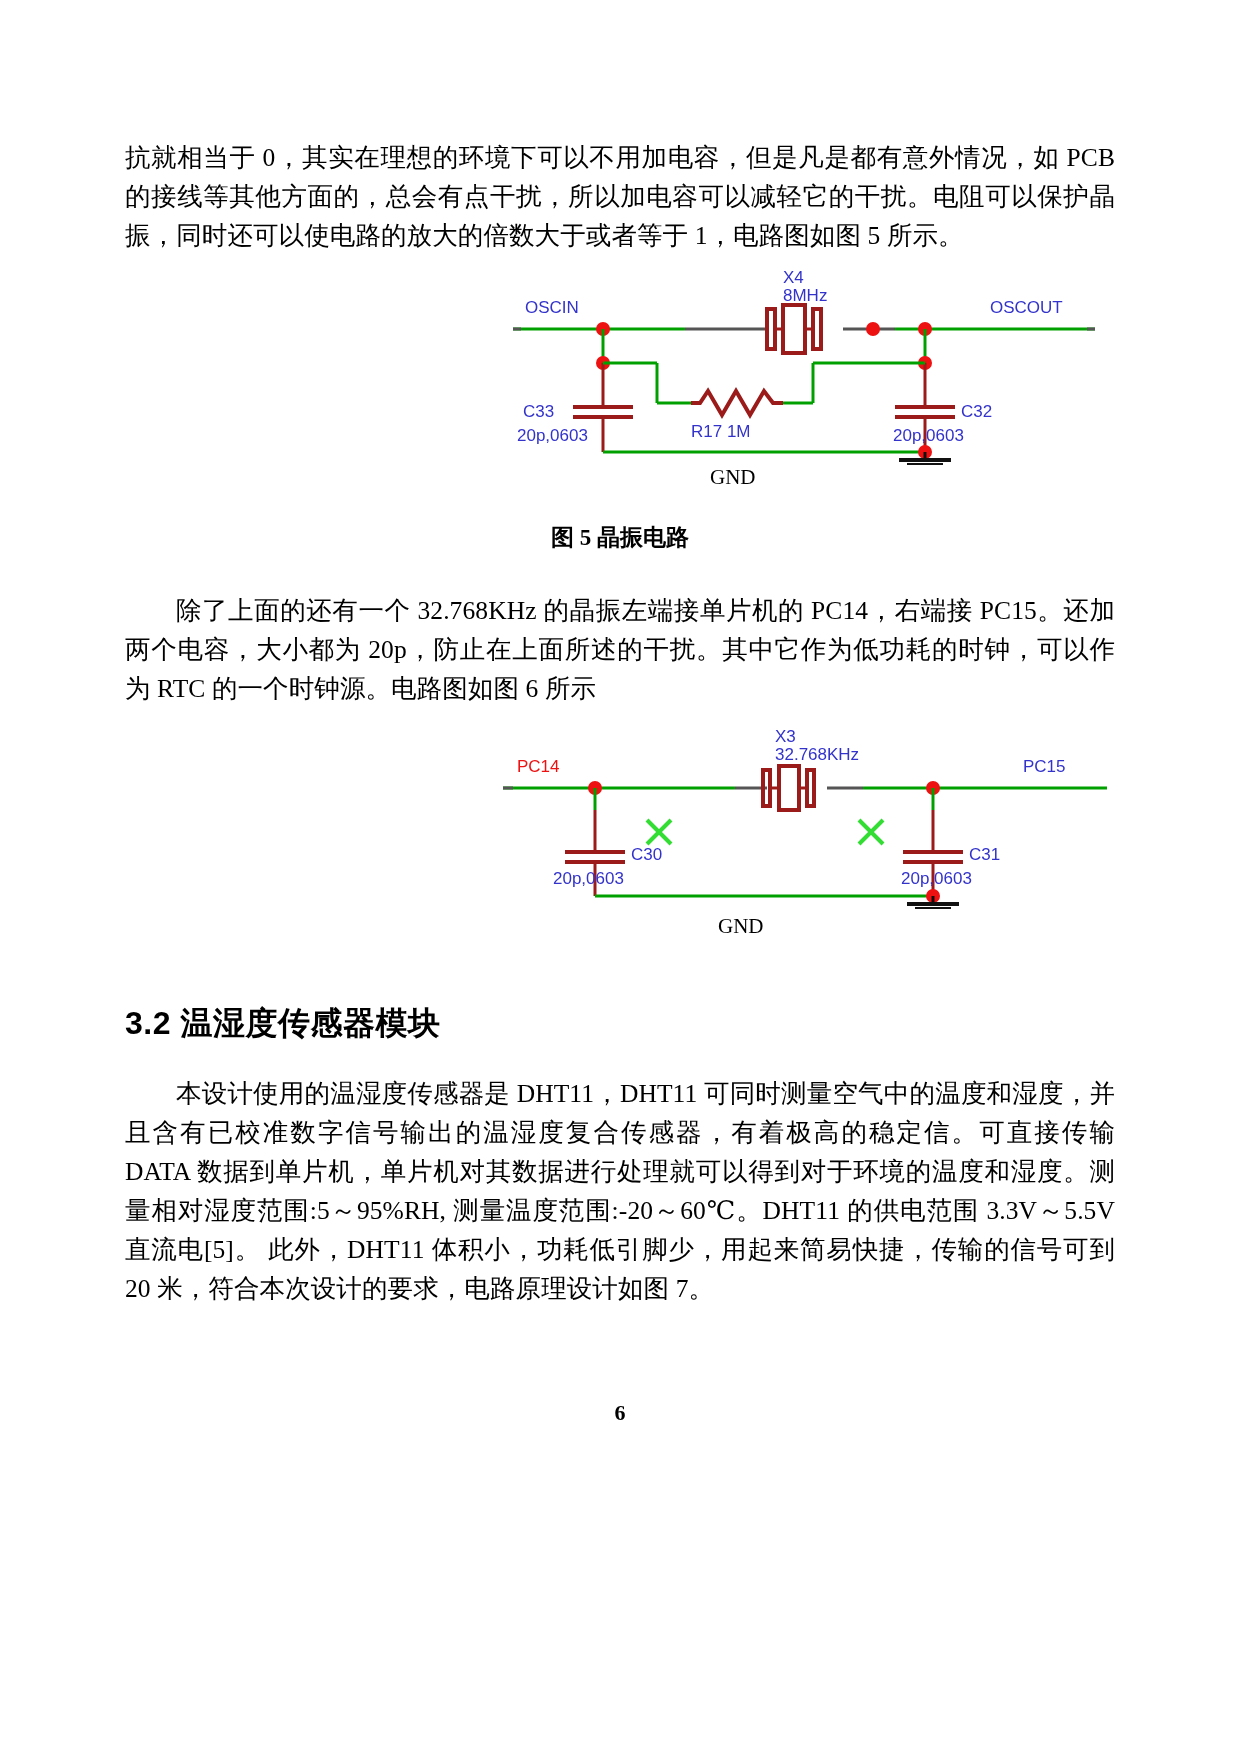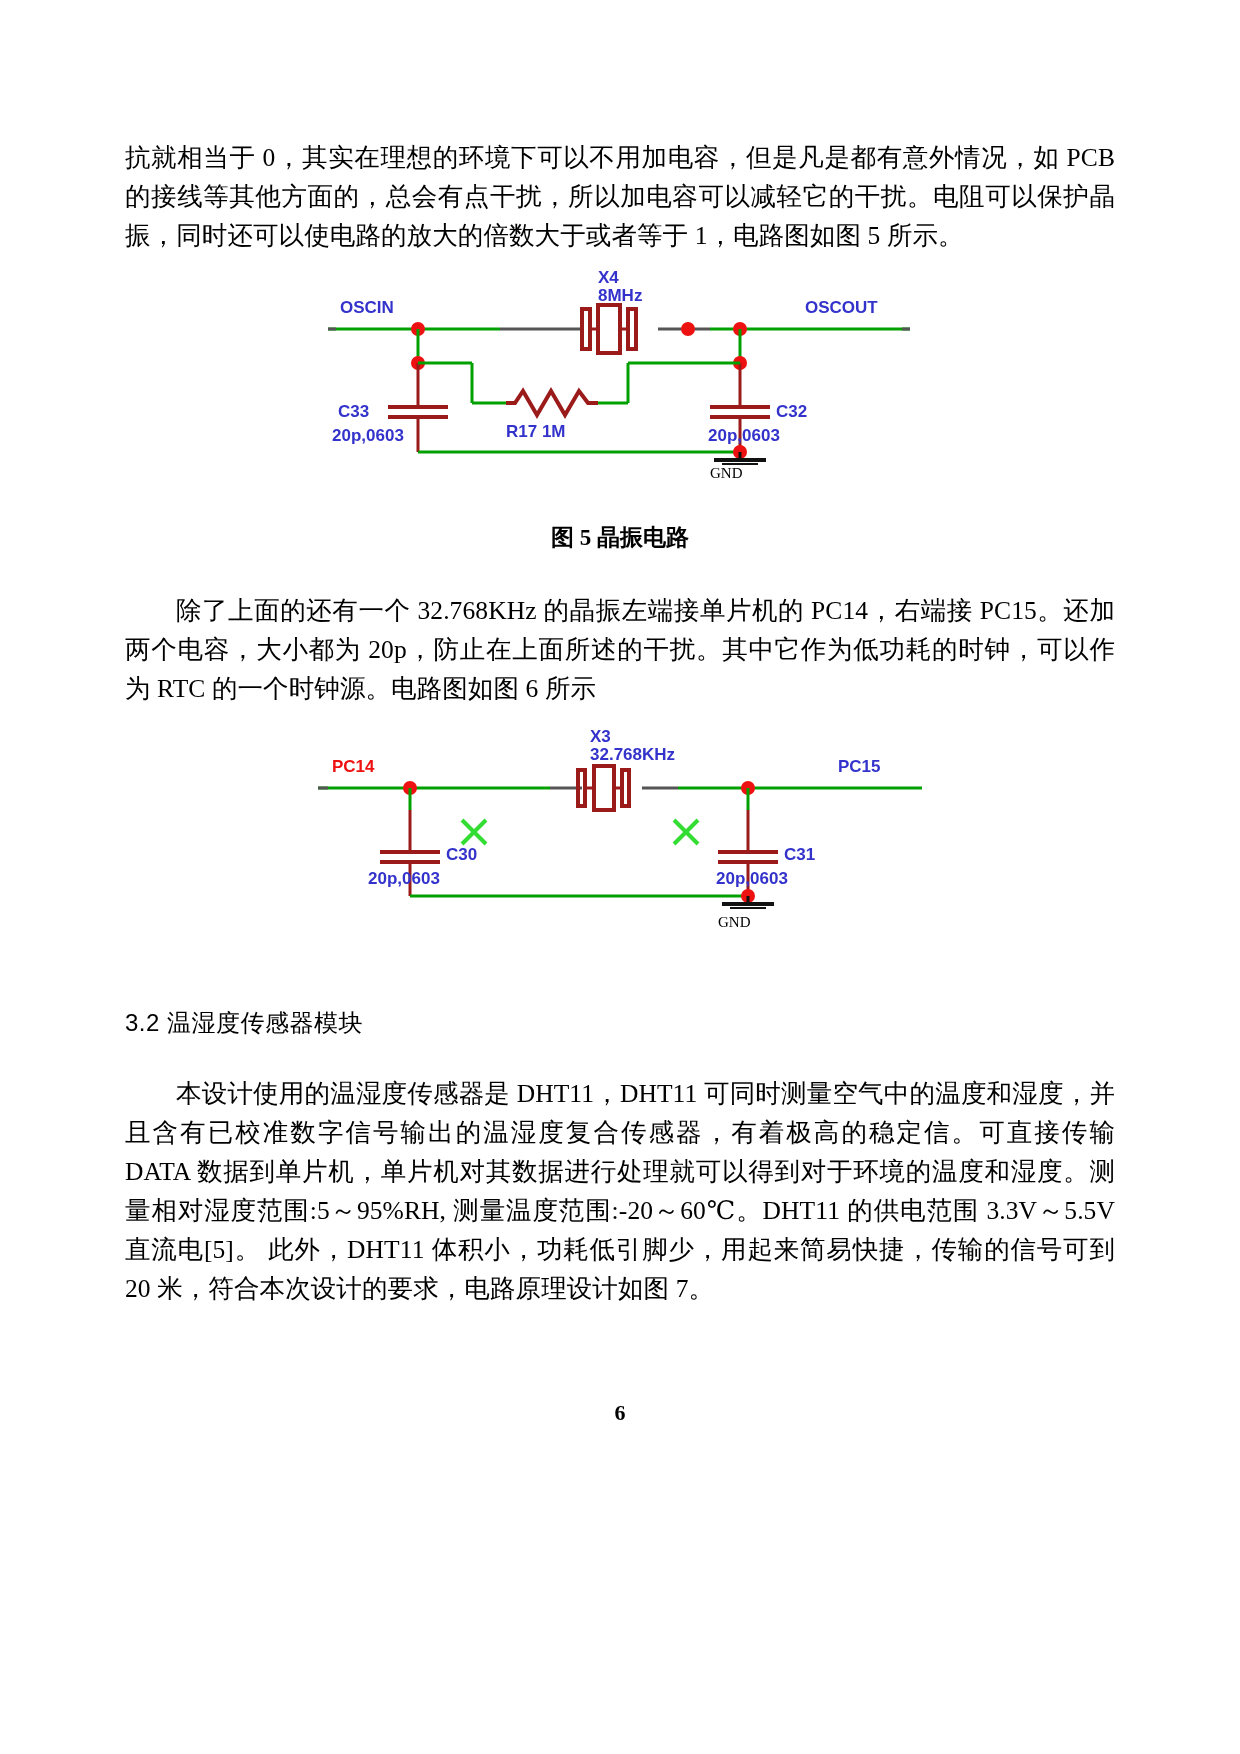--- a/index.html
+++ b/index.html
@@ -49,55 +49,54 @@
     margin: 16px;
     text-align: center;
     font-size: 23px;
     line-height: 30px;
     font-weight: 700;
     font-family: "Liberation Serif", "DejaVu Serif", serif;
   }
 
   h2.section-heading {
     margin: 0;
-    font-size: 24px;
+    font-size: 32px;
     line-height: 42px;
-    font-weight: 400;
+    font-weight: 700;
     font-family: "Liberation Sans", "DejaVu Sans", sans-serif;
     letter-spacing: 0.5px;
   }
 
   .spacer-12 { height: 12px; }
   .spacer-18 { height: 18px; }
   .spacer-22 { height: 22px; }
   .spacer-30 { height: 30px; }
   .spacer-40 { height: 40px; }
 
   .figure-wrap {
     width: 100%;
     display: flex;
-    justify-content: center;
-    font-weight: bold;
+    justify-content: flex-end;
   }
 
   .page-number {
     position: absolute;
     left: 0;
     top: 1400px;
     width: 1240px;
     text-align: center;
     font-size: 22px;
     font-weight: 700;
     font-family: "Liberation Serif", "DejaVu Serif", serif;
   }
 
   svg { display: block; }
   .sch-label-blue { fill: #3333cc; font-family: "Liberation Sans","DejaVu Sans",sans-serif; font-size: 17px; }
   .sch-label-red  { fill: #ee1111; font-family: "Liberation Sans","DejaVu Sans",sans-serif; font-size: 17px; }
-  .sch-gnd-text   { fill: #111111; font-family: "Liberation Serif","DejaVu Serif",serif; font-size: 15px; }
+  .sch-gnd-text   { fill: #111111; font-family: "Liberation Serif","DejaVu Serif",serif; font-size: 21px; }
 </style>
 </head>
 <body>
 
 <div class="page">
 
   <div class="content">
 
     <p class="body-text">抗就相当于 0，其实在理想的环境下可以不用加电容，但是凡是都有意外情况，如 PCB 的接线等其他方面的，总会有点干扰，所以加电容可以减轻它的干扰。电阻可以保护晶振，同时还可以使电路的放大的倍数大于或者等于 1，电路图如图 5 所示。</p>
 

